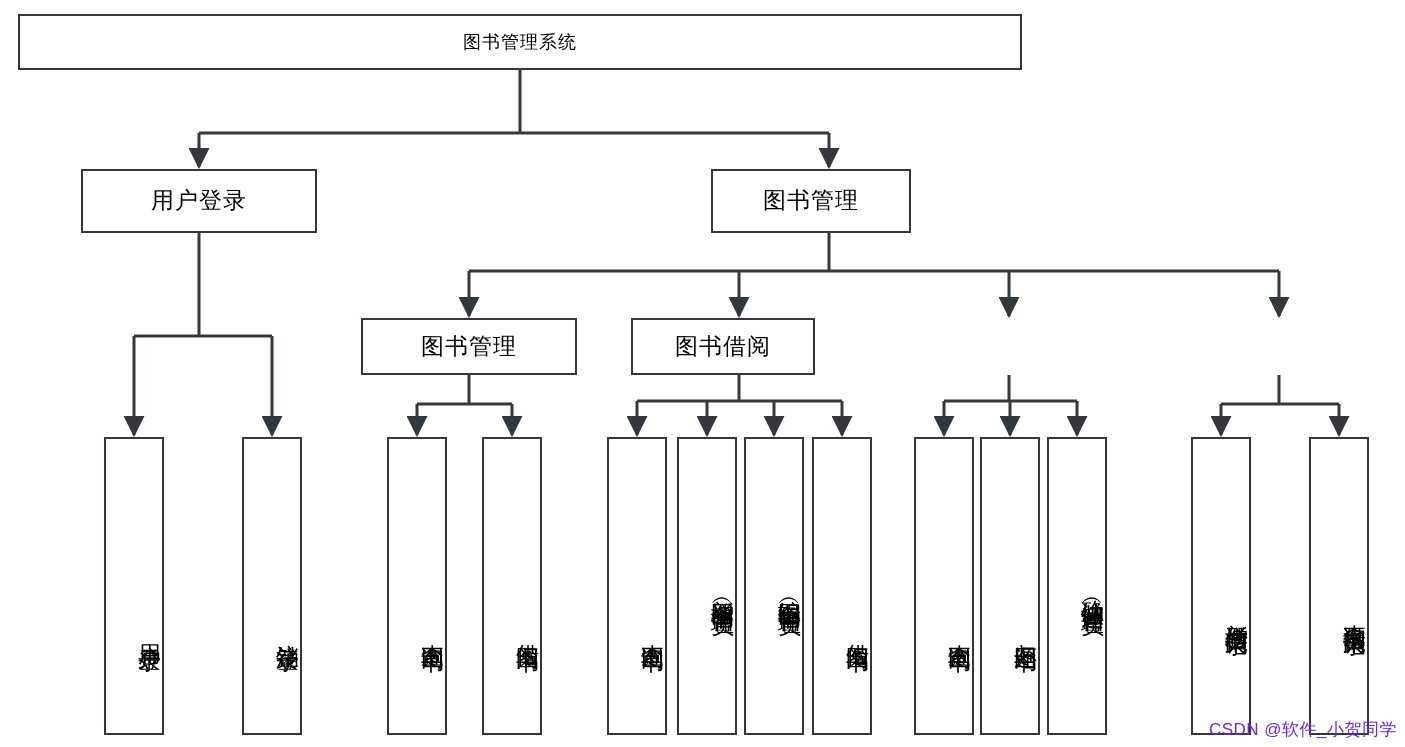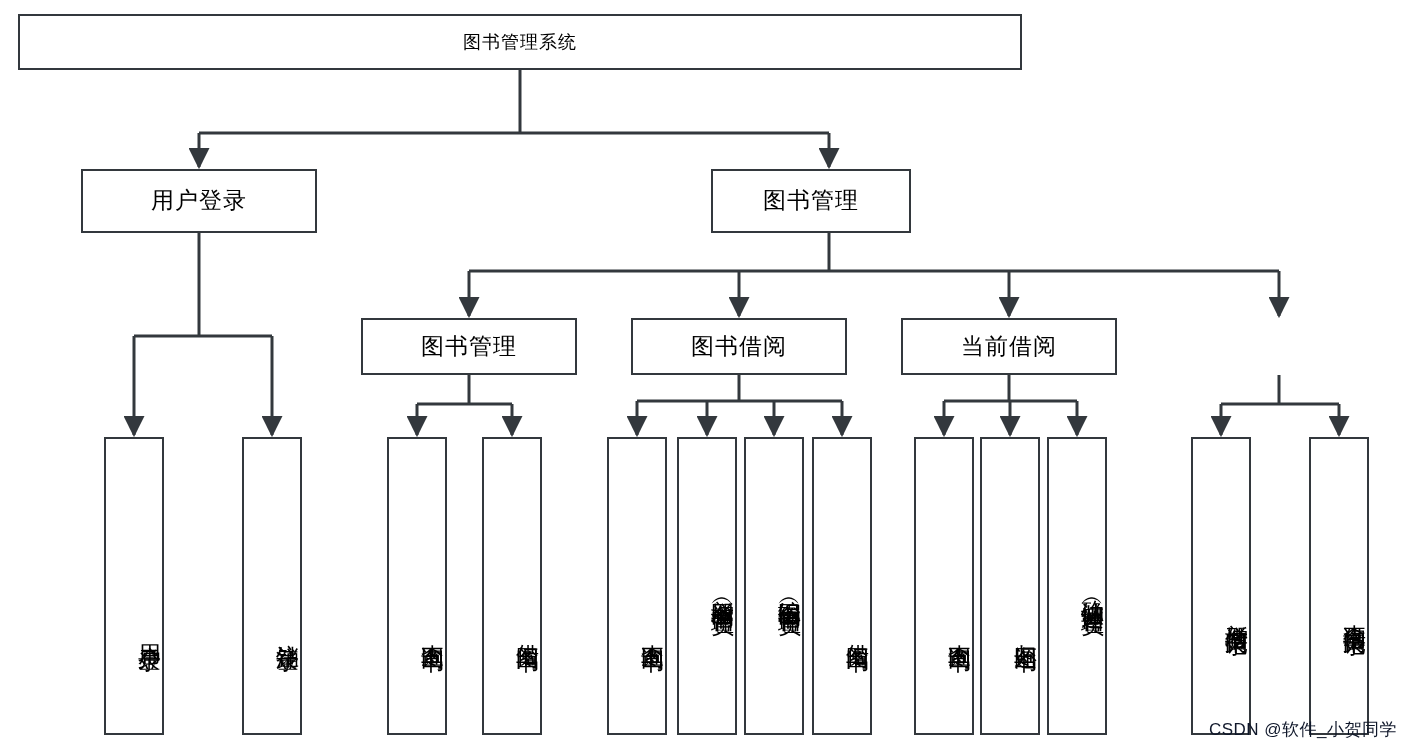--- a/index.html
+++ b/index.html
@@ -56,21 +56,21 @@
   }
   .node-v > span {
     writing-mode: vertical-rl;
     text-orientation: upright;
   }
   #watermark {
     position: absolute;
     right: 8px;
     bottom: 6px;
     font-size: 17px;
-    color: #0f172a;
+    color: #6d28d9;
     letter-spacing: 0.5px;
     z-index: 3;
     white-space: nowrap;
   }
 </style>
 </head>
 <body>
 
 <div id="diagram-root">
 
@@ -131,25 +131,22 @@
   <div class="node node-h" style="left:81px; top:169px; width:236px; height:64px;">
     <span>用户登录</span>
   </div>
   <div class="node node-h" style="left:711px; top:169px; width:200px; height:64px;">
     <span>图书管理</span>
   </div>
 
   <div class="node node-h" style="left:361px; top:318px; width:216px; height:57px;">
     <span>图书管理</span>
   </div>
-  <div class="node node-h" style="left:631px; top:318px; width:216px; height:57px;">
+  <div class="node node-h" style="left:631px; top:318px; width:184px; height:57px;">
     <span>图书借阅</span>
-  </div>
-  <div class="node node-h" style="left:901px; top:318px; width:216px; height:57px;">
-    <span>当前借阅</span>
   </div>
 
   <div class="node node-v" style="left:104px; top:437px; width:60px; height:298px; padding-top:88px;">
     <span>用户登录</span>
   </div>
   <div class="node node-v" style="left:242px; top:437px; width:60px; height:298px; padding-top:88px;">
     <span>注销登录</span>
   </div>
 
   <div class="node node-v" style="left:387px; top:437px; width:60px; height:298px; padding-top:88px;">

